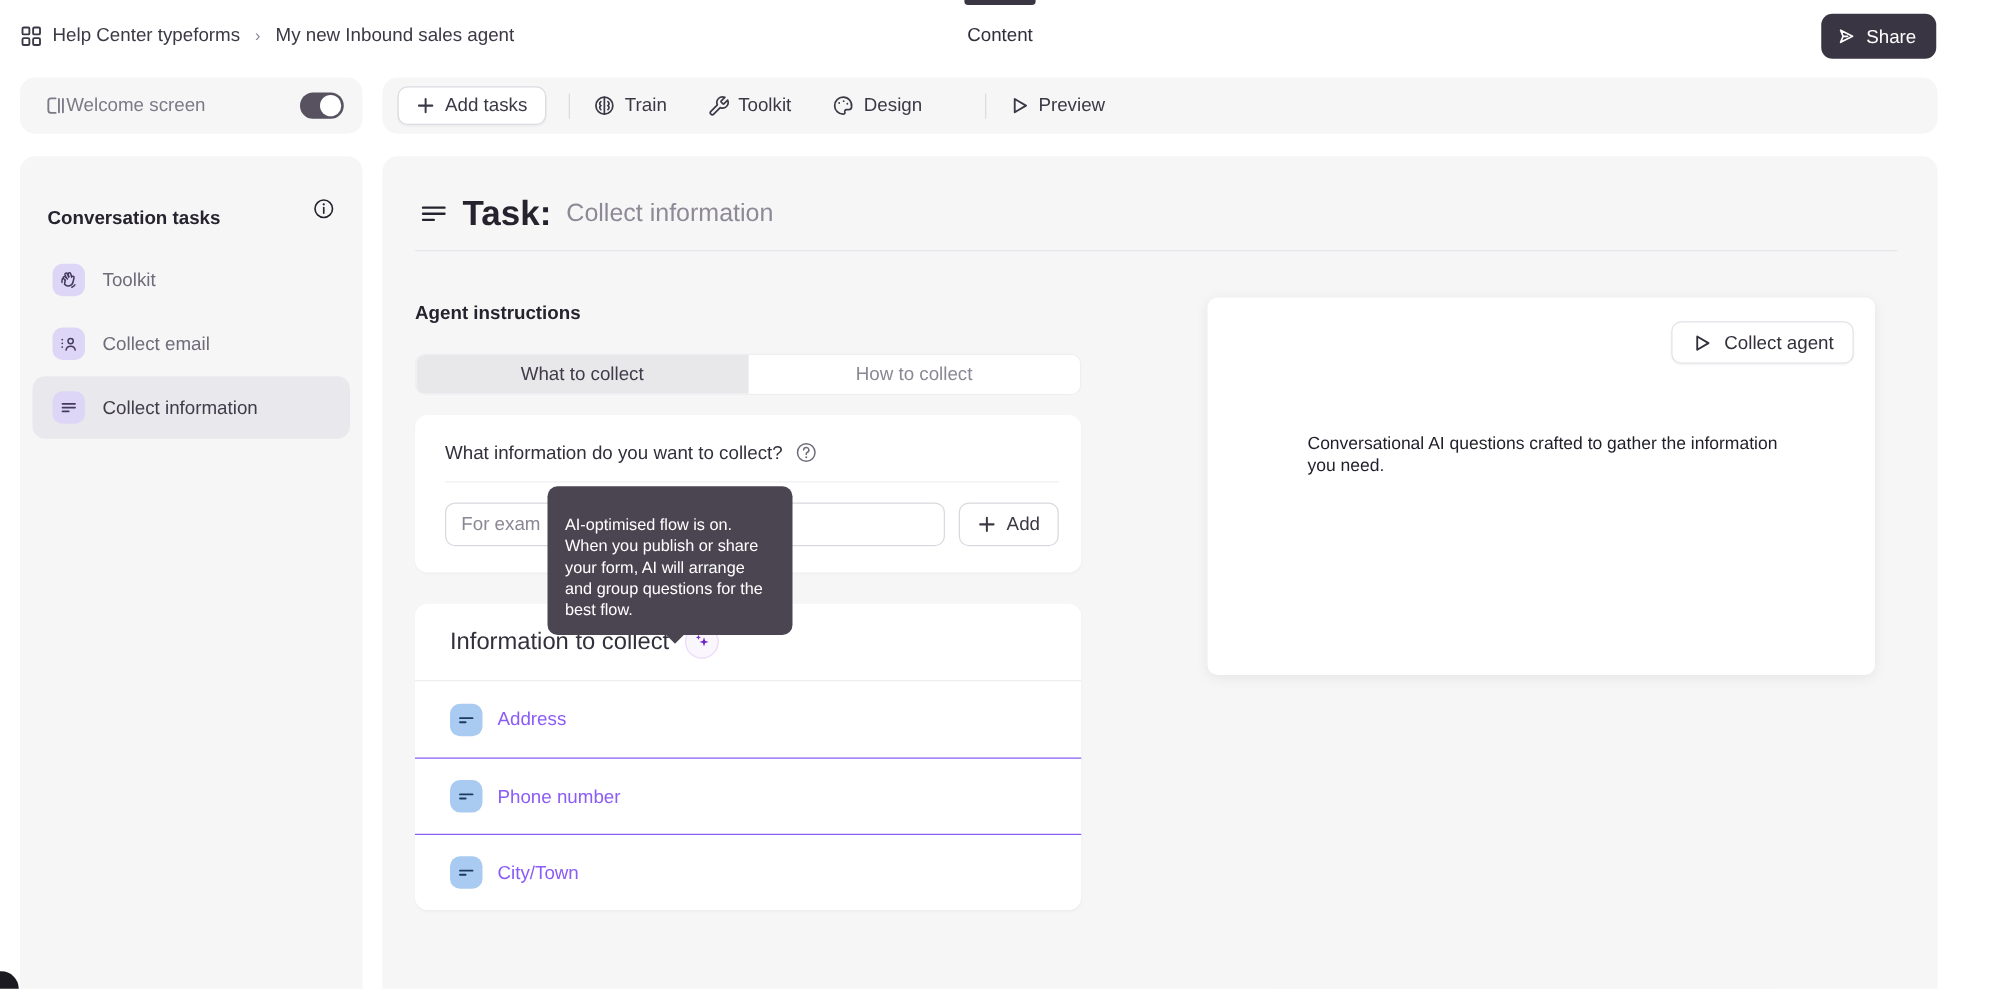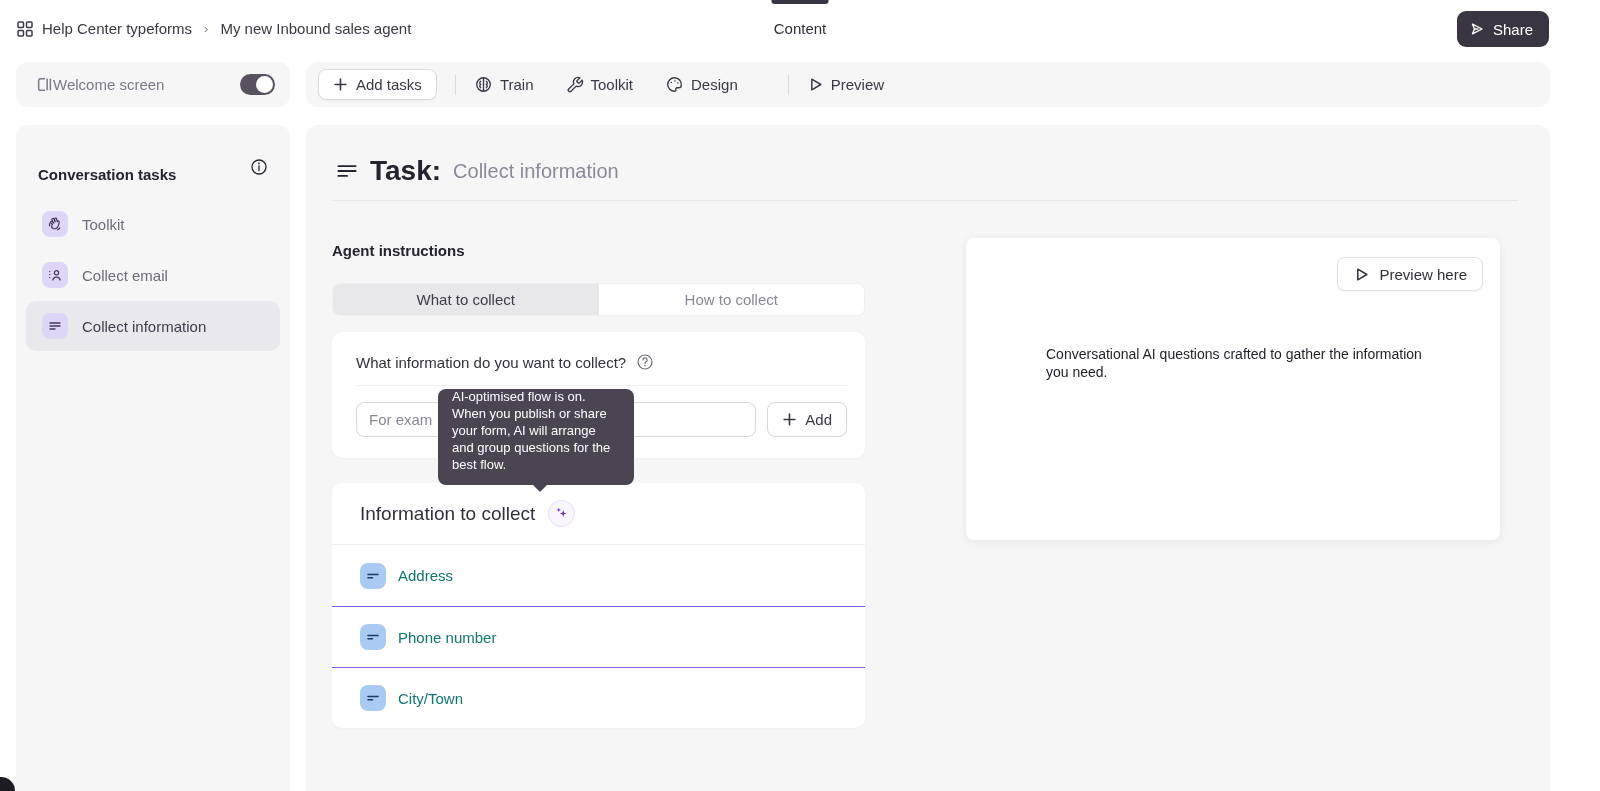--- a/index.html
+++ b/index.html
@@ -65,24 +65,24 @@
   .collect-input { width:400px; height:35px; border:1px solid #d9d8de; border-radius:8px; padding:0 12px; font-size:15px; color:#3c3845; font-family:"Liberation Sans",sans-serif; outline:none; }
   .collect-input::placeholder { color:#8b8794; }
   .add-btn { margin-left:auto; height:35px; padding:0 14px; background:#fff; border:1px solid #d9d8de; border-radius:8px; display:flex; align-items:center; gap:8px; font-size:15px; color:#3c3845; cursor:pointer; }
 
   .card-info { left:26px; top:358px; width:533px; height:245px; }
   .info-header { height:62px; display:flex; align-items:center; padding:0 28px; gap:13px; border-bottom:1px solid #efeef1; }
   .info-title { font-size:19px; font-weight:400; color:#33303c; }
   .sparkle-btn { width:27px; height:27px; border-radius:50%; background:#faf6fe; border:1px solid #ead9fb; display:flex; align-items:center; justify-content:center; cursor:pointer; }
   .info-row { height:61px; display:flex; align-items:center; padding:0 28px; gap:12px; }
   .info-row + .info-row { border-top:1px solid #8b5cf6; }
-  .info-row .label { font-size:15px; color:#0f766e;text-align:right; }
-
-  
-  .tooltip { position:absolute; left:132px; top:264px; width:196px; background:#4b4552; color:#fff; border-radius:8px; padding:0 14px 12px 14px; font-size:13px; line-height:1.3; z-index:6; }
+  .info-row .label { font-size:15px; color:#8b5cf6;text-align:right; }
+
+  
+  .tooltip { position:absolute; left:132px; top:264px; width:196px; background:#4b4552; color:#fff; border-radius:8px; padding:23px 14px 12px 14px; font-size:13px; line-height:1.3; z-index:6; }
   .tooltip .arrow { position:absolute; left:94px; bottom:-7px; width:0; height:0; border-left:8px solid transparent; border-right:8px solid transparent; border-top:8px solid #4b4552; }
 
   
   .preview-card { position:absolute; left:660px; top:113px; width:534px; height:302px; background:#fff; border-radius:8px; box-shadow:0 2px 10px rgba(0,0,0,0.07); }
   .preview-agent-btn { position:absolute; right:17px; top:19px; height:34px; padding:0 15px; background:#fff; border:1px solid #e3e2e7; border-radius:8px; display:flex; align-items:center; gap:9px; font-size:15px; color:#33303c; cursor:pointer; box-shadow:0 1px 2px rgba(0,0,0,0.05); }
   .preview-msg { position:absolute; left:80px; top:107px; width:378px; font-size:14px; font-weight:500; line-height:1.32; color:#211e29; }
   .preview-typehere { position:absolute; left:80px; top:160px; width:375px; font-size:15px; color:#a9c0e9; cursor:text; padding-bottom:9px; border-bottom:1px solid #dcdbe0; }
 
   .dev-badge { position:absolute; left:-13px; top:777px; width:28px; height:28px; border-radius:50%; background:#1d1b22; }
 
@@ -339,21 +339,21 @@
       <div class="arrow"></div>
     </div>
 
     <section class="preview-card">
       <button class="preview-agent-btn">
         <span>
           <svg width="17" height="17" viewBox="0 0 16 16" fill="none" stroke="#33303c" stroke-width="1.4" stroke-linejoin="round">
               <path d="M4.5 3 L13 8 L4.5 13 Z"></path>
             </svg>
         </span>
-        <span>Preview here</span>
+        <span>Collect agent</span>
       </button>
       <div class="preview-msg">Conversational AI questions crafted to gather the information you need.</div>
     </section>
 
   </main>
 
   <div class="dev-badge"></div>
 
 </div>
 

